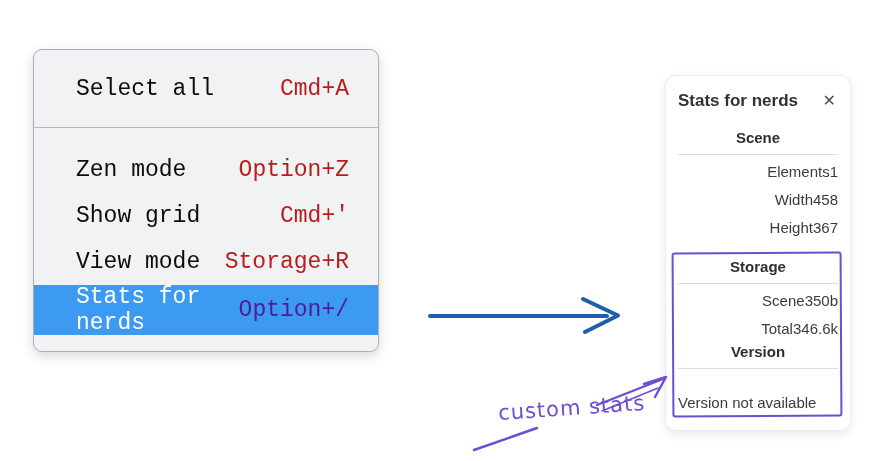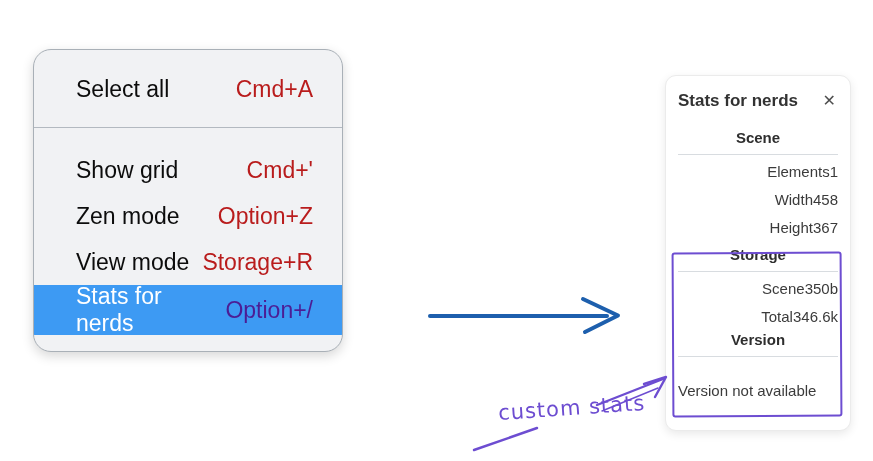--- a/index.html
+++ b/index.html
@@ -3,26 +3,26 @@
 <meta charset="utf-8">
 <style>
   html,body{margin:0;padding:0;background:#fff;}
   .canvas{
     position:relative;width:873px;height:461px;background:#ffffff;
     font-family:"Liberation Sans", sans-serif;overflow:hidden;
   }
 
   
   .menu{
-    position:absolute;left:33px;top:49px;width:310px;height:303px;
+    position:absolute;left:33px;top:49px;width:346px;height:303px;
     background:var(--menu-bg,#f1f2f4);
     border:1.5px solid var(--menu-border,#a9b0b7);
-    border-radius:18px;
+    border-radius:9px;
     box-shadow:0 4px 12px rgba(0,0,0,0.16);
-    box-sizing:border-box;overflow:hidden;
+    box-sizing:border-box;overflow:hidden;font-family:Liberation Mono, monospace;
   }
   .menu-section-top{padding:16px 0 15px;}
   .menu-sep{border-top:1px solid #b3b9c0;}
   .menu-section-main{padding:19px 0 14px;}
   .menu-item{
     height:46px;display:flex;align-items:center;justify-content:space-between;
     padding:0 29px 0 42px;font-size:23px;color:#0c0c0c;cursor:default;
   }
   .menu-item .mi-shortcut{color:#b91c1c;}
   .menu-item.highlighted{
@@ -35,21 +35,21 @@
     position:absolute;left:665px;top:75px;width:186px;height:356px;
     background:#ffffff;border:1px solid #ebebeb;border-radius:11px;
     box-shadow:0 3px 10px rgba(0,0,0,0.09);
     box-sizing:border-box;padding:10px 12px;
     font-size:15px;color:#3b3b3b;
   }
   .panel-header{display:flex;align-items:center;justify-content:space-between;margin-top:2px;height:26px;}
   .panel-title{font-weight:bold;font-size:17px;color:#323232;}
   .panel-close{font-size:16px;color:#4e4e4e;cursor:pointer;line-height:1;padding:2px;}
   .p-heading{text-align:center;font-weight:bold;font-size:15px;color:#2e2e2e;line-height:20px;}
-  .mt14{margin-top:14px;} .mt16{margin-top:4px;} .mt12{}
+  .mt14{margin-top:14px;} .mt16{margin-top:16px;} .mt12{}
   .p-line{border:none;border-top:1px solid #d8dce0;margin:6px 0 2px;}
   .p-row{display:flex;align-items:center;justify-content:flex-end;height:28px;}
   .p-row .stat-value{text-align:right;}
   .p-note{margin-top:24px;line-height:20px;}
 
   
   .overlay{position:absolute;left:0;top:0;width:873px;height:461px;pointer-events:none;}
   .blue-stroke{stroke:var(--arrow-blue,#1d5fad);stroke-width:4;fill:none;stroke-linecap:round;stroke-linejoin:round;}
   .violet-stroke{stroke:var(--annotation-violet,#6d4dd1);stroke-width:2.4;fill:none;stroke-linecap:round;stroke-linejoin:round;}
   .violet-thin{stroke:var(--annotation-violet,#6d4dd1);stroke-width:1.4;fill:none;stroke-linecap:round;}
@@ -73,26 +73,26 @@
   <div class="menu">
     <div class="menu-section-top">
       <div class="menu-item">
         <span class="mi-label">Select all</span>
         <span class="mi-shortcut">Cmd+A</span>
       </div>
     </div>
     <div class="menu-sep"></div>
     <div class="menu-section-main">
       <div class="menu-item">
+        <span class="mi-label">Zen mode</span>
+        <span class="mi-shortcut">Option+Z</span>
+      </div>
+      <div class="menu-item">
         <span class="mi-label">Show grid</span>
         <span class="mi-shortcut">Cmd+'</span>
-      </div>
-      <div class="menu-item">
-        <span class="mi-label">Zen mode</span>
-        <span class="mi-shortcut">Option+Z</span>
       </div>
       <div class="menu-item">
         <span class="mi-label">View mode</span>
         <span class="mi-shortcut">Storage+R</span>
       </div>
       <div class="menu-item highlighted">
         <span class="mi-label">Stats for nerds</span>
         <span class="mi-shortcut">Option+/</span>
       </div>
     </div>

